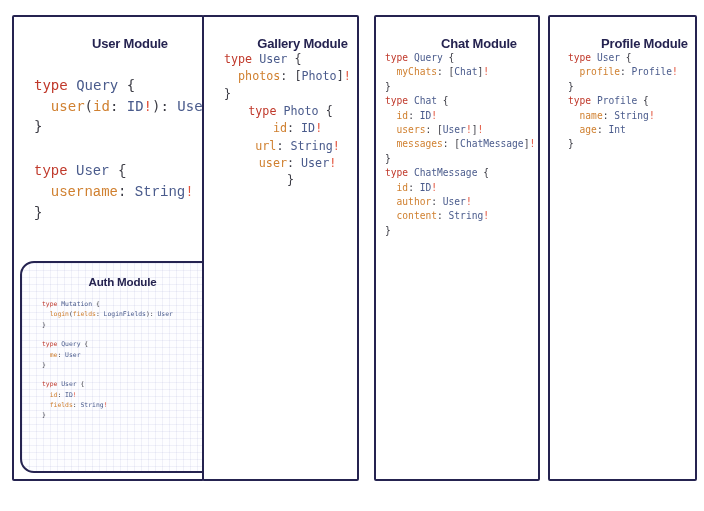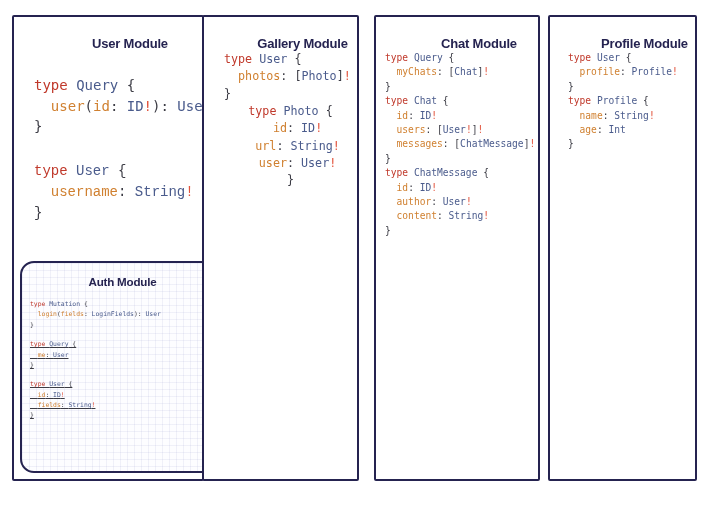--- a/index.html
+++ b/index.html
@@ -78,24 +78,24 @@
       #fdfdff;
     border: 2px solid #252350;
     border-radius: 14px;
   }
   #card-auth .module-title {
     font-size: 11.6px;
     margin-top: 12px;
   }
   #card-auth .code-block {
     font-size: 6.4px;
-    margin: 11px 0 0 8px;
+    margin: 11px 0 0 20px;
     line-height: 1.62;
   }
-  #card-auth .code-block + .code-block { margin-top: 9px; text-decoration: underline; }
+  #card-auth .code-block + .code-block { margin-top: 9px; }
 
   
   #card-gallery {
     left: 202px; top: 15px; width: 157px; height: 466px;
   }
   #card-gallery .code-block {
     font-size: 11.7px;
     margin: 0 0 0 20px;
   }
   #gallery-block-1 { margin-top: 96px; }

